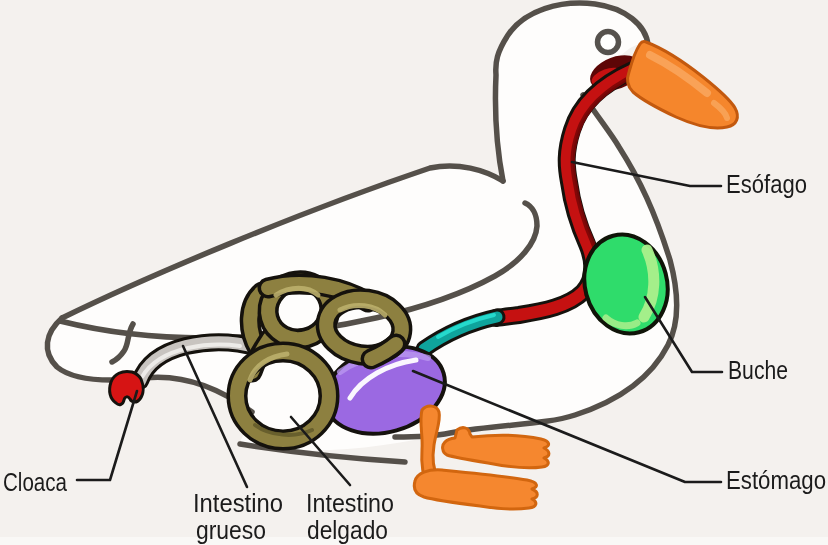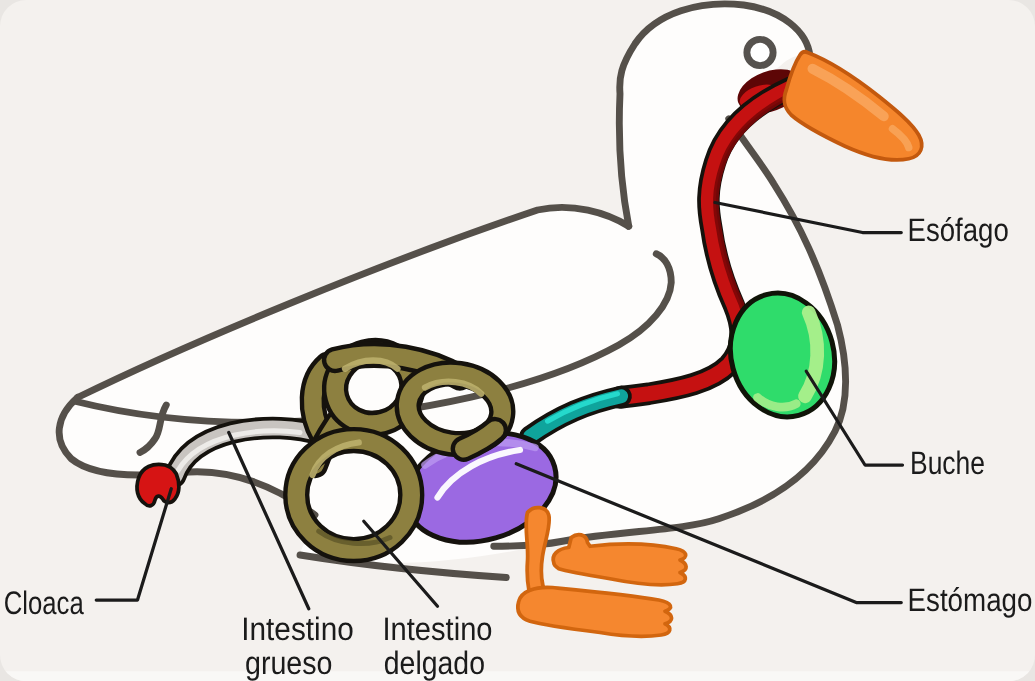--- a/index.html
+++ b/index.html
@@ -1,16 +1,16 @@
 <!DOCTYPE html>
 <html><head>
 <meta charset="utf-8">
 <style>
   html,body{margin:0;padding:0;background:#e9e6e3;}
-  .stage{width:828px;height:545px;position:relative;overflow:hidden;border-radius:21px;}
+  .stage{width:828px;height:545px;position:relative;overflow:hidden;}
   svg{display:block;}
   text{font-family:"Liberation Sans","DejaVu Sans",sans-serif;font-size:26px;}
   .lbl{fill:#1b1b1b;}
   .leader{fill:none;stroke:#1b1b1b;stroke-width:2.6;stroke-linecap:round;stroke-linejoin:round;}
   .outline{fill:none;stroke:#55504a;stroke-width:5.5;stroke-linecap:round;}
   .casing{fill:none;stroke:#15120d;stroke-linecap:round;}
   .tube{fill:none;stroke-linecap:round;}
   .hl{fill:none;stroke-linecap:round;}
 </style>
 </head>

